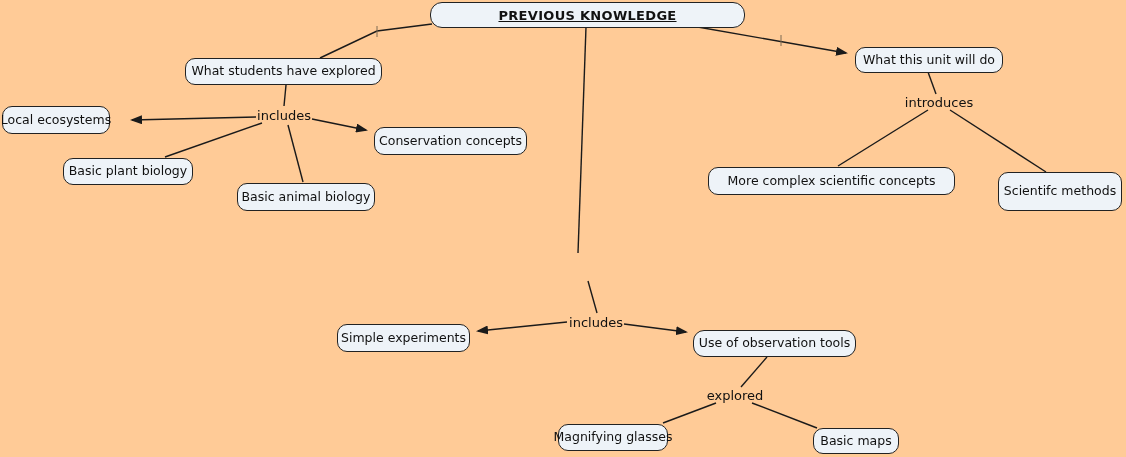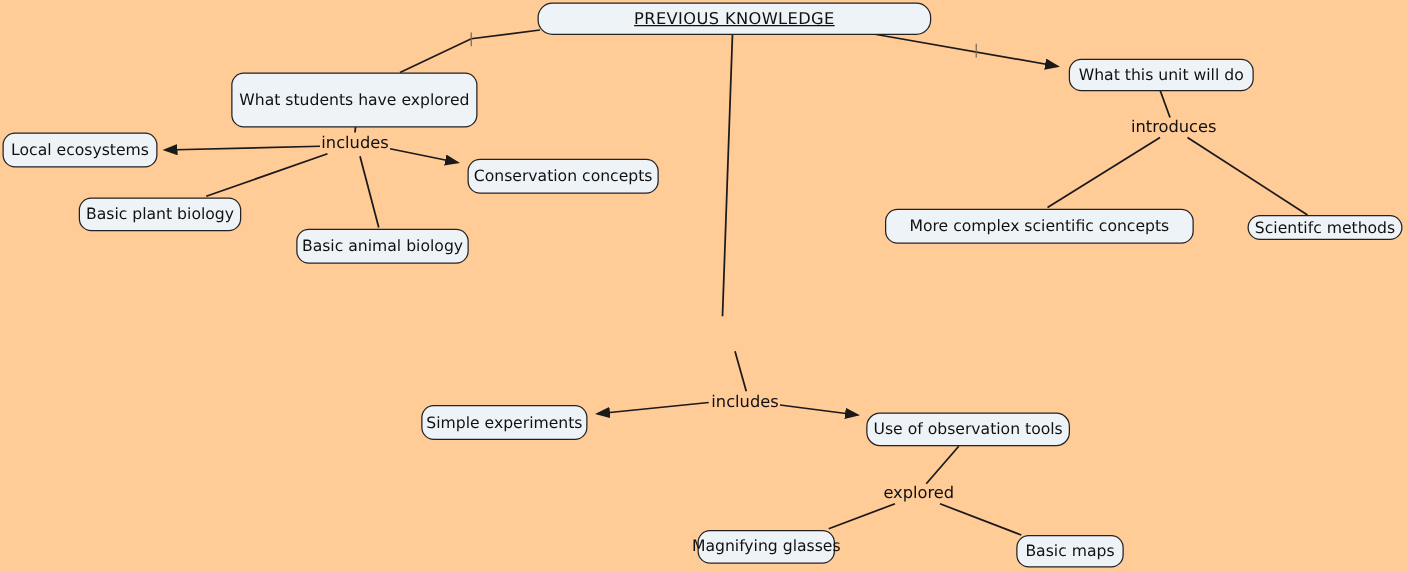--- a/index.html
+++ b/index.html
@@ -24,21 +24,21 @@
     background:var(--node-fill);
     border:1.6px solid var(--node-border);
     border-radius:10px;
     display:flex;align-items:center;justify-content:center;
     font-size:12.5px;
     white-space:nowrap;
     box-sizing:border-box;
     line-height:1;
   }
   .node.title{
-    font-weight:normal;
+    font-weight:bold;
     font-size:13px;
     border-radius:12px;
     text-decoration:underline;
     letter-spacing:.3px;
     justify-content:center;
   }
   .link-label{
     position:absolute;
     transform:translate(-50%,-50%);
     font-size:13px;
@@ -79,49 +79,49 @@
     <g stroke="#7d6a53" stroke-width="1">
       <line x1="377" y1="26" x2="377" y2="37"></line>
       <line x1="781" y1="35" x2="781" y2="46"></line>
     </g>
   </svg>
 
   <div class="node title" style="left:430px;top:2px;width:315px;height:26px;">
     <span>PREVIOUS KNOWLEDGE</span>
   </div>
 
-  <div class="node" style="left:185px;top:58px;width:197px;height:44px;">
+  <div class="node" style="left:185px;top:58px;width:197px;height:27px;">
     <span>What students have explored</span>
   </div>
 
   <div class="node" style="left:855px;top:47px;width:148px;height:26px;">
     <span>What this unit will do</span>
   </div>
 
-  <div class="node" style="left:2px;top:106px;width:124px;height:28px;">
+  <div class="node" style="left:2px;top:106px;width:108px;height:28px;">
     <span>Local ecosystems</span>
   </div>
 
   <div class="node" style="left:63px;top:158px;width:130px;height:27px;">
     <span>Basic plant biology</span>
   </div>
 
   <div class="node" style="left:237px;top:183px;width:138px;height:28px;">
     <span>Basic animal biology</span>
   </div>
 
   <div class="node" style="left:374px;top:127px;width:153px;height:28px;">
     <span>Conservation concepts</span>
   </div>
 
   <div class="node" style="left:708px;top:167px;width:247px;height:28px;">
     <span>More complex scientific concepts</span>
   </div>
 
-  <div class="node" style="left:998px;top:172px;width:124px;height:20px;">
+  <div class="node" style="left:998px;top:172px;width:124px;height:39px;">
     <span>Scientifc methods</span>
   </div>
 
 
   <div class="node" style="left:337px;top:324px;width:133px;height:28px;">
     <span>Simple experiments</span>
   </div>
 
   <div class="node" style="left:693px;top:330px;width:163px;height:27px;border-radius:11px;">
     <span>Use of observation tools</span>

